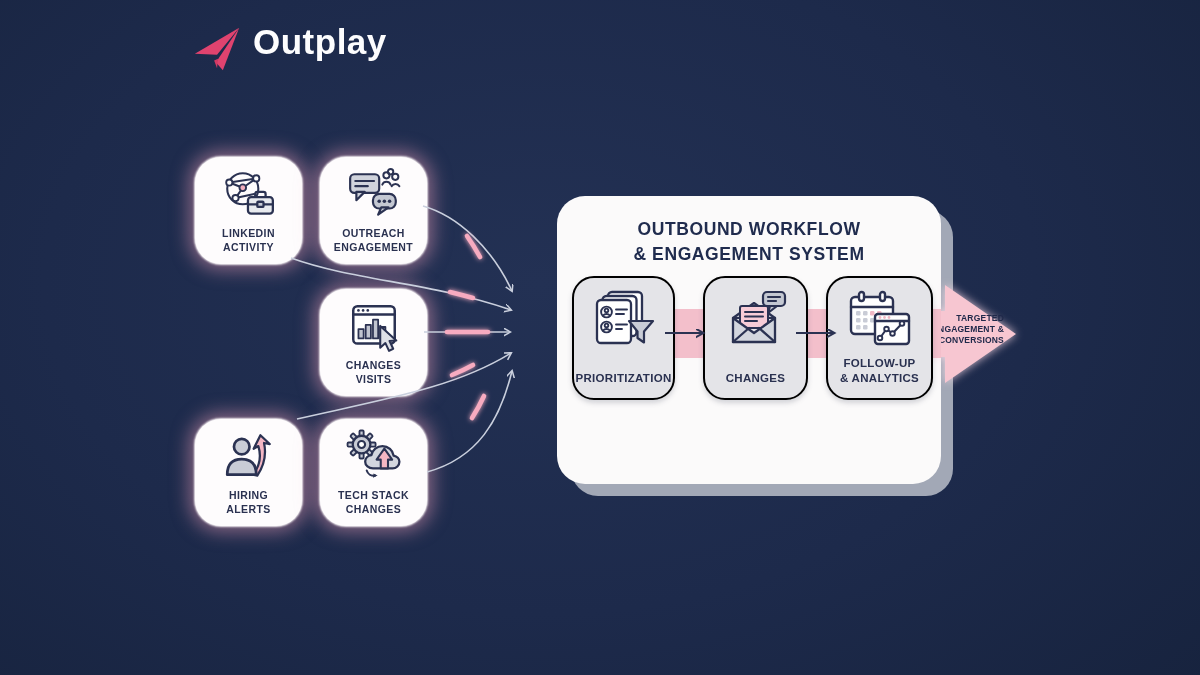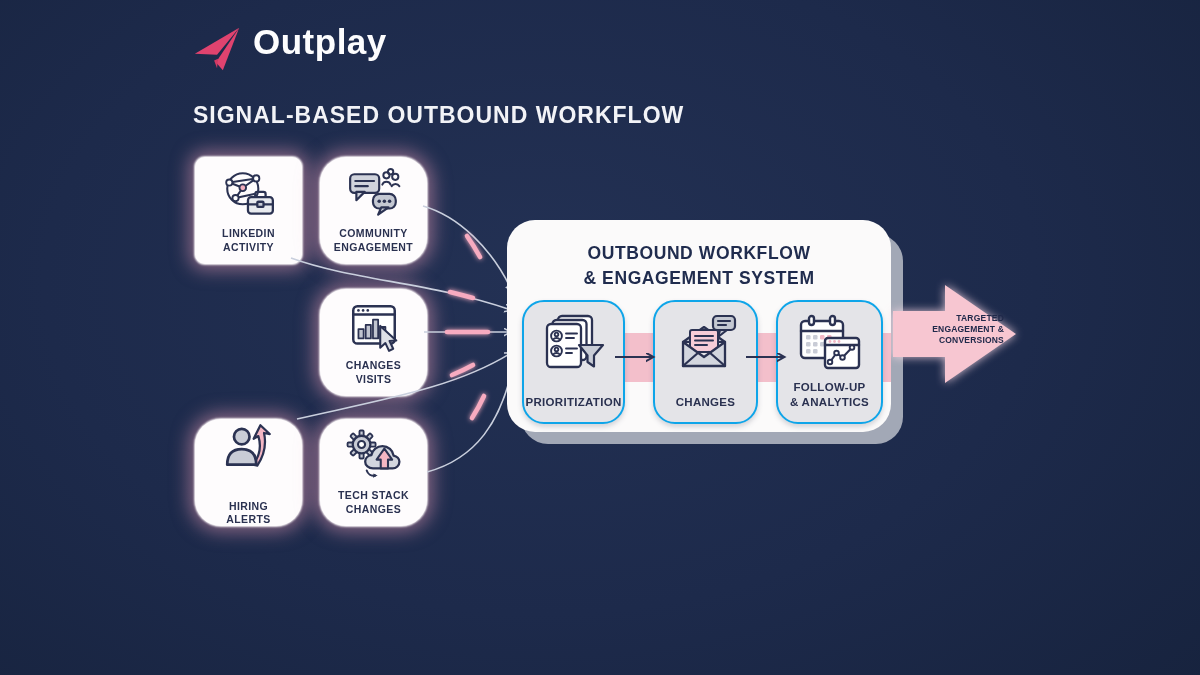--- a/index.html
+++ b/index.html
@@ -14,37 +14,37 @@
   .logo-text{font-size:35px;font-weight:800;color:#fdfdfe;letter-spacing:.5px;}
   .page-title{position:absolute;left:193px;top:102px;font-size:23px;font-weight:800;color:#f2f3f7;letter-spacing:1px;}
   
   .signal{
     position:absolute;width:107px;height:107px;border-radius:26px;background:#fefcfd;
     box-shadow:0 0 2px 1px rgba(255,255,255,.9), 0 0 18px 6px rgba(240,160,185,.5);
     display:flex;flex-direction:column;align-items:center;justify-content:center;gap:4px;
   }
   .signal svg{width:56px;height:56px;flex:none;}
   .signal-label{font-size:10.5px;font-weight:800;color:#2a3150;letter-spacing:.4px;line-height:1.25;text-align:center;}
-  #sig0{left:195px;top:157px;border-radius:10px;} #sig1{left:320px;top:157px;}
+  #sig0{left:195px;top:157px;} #sig1{left:320px;top:157px;}
   #sig2{left:195px;top:289px;} #sig3{left:320px;top:289px;}
-  #sig4{left:195px;top:419px;justify-content:space-between;} #sig5{left:320px;top:419px;}
+  #sig4{left:195px;top:419px;} #sig5{left:320px;top:419px;}
   
   #flow-lines{position:absolute;left:0;top:0;pointer-events:none;}
   
   .panel{
-    position:absolute;left:507px;top:196px;width:384px;height:212px;border-radius:28px;
-    background:#fbfafa;box-shadow:13px 13px 0 -1px #a2a8b6;margin-top:24px;
+    position:absolute;left:557px;top:196px;width:384px;height:288px;border-radius:28px;
+    background:#fbfafa;box-shadow:13px 13px 0 -1px #a2a8b6;
   }
   .panel-title{position:absolute;left:0;right:0;top:21px;text-align:center;
     font-size:17.5px;font-weight:800;color:#202c4e;letter-spacing:.6px;line-height:1.4;}
   .band{position:absolute;top:113px;height:49px;background:#f3bfcb;z-index:1;}
   #band0{left:112px;width:40px;} #band1{left:243px;width:40px;} #band2{left:369px;width:15px;}
   .step{
     position:absolute;top:80px;height:124px;border-radius:22px;background:#e4e4e8;z-index:2;
-    border:2px solid #0ea5e9;box-sizing:border-box;box-shadow:0 3px 5px rgba(90,95,115,.25);
+    border:2px solid #000000;box-sizing:border-box;box-shadow:0 3px 5px rgba(90,95,115,.25);
   }
   #step0{left:15px;width:103px;text-decoration:underline;} #step1{left:146px;width:105px;} #step2{left:269px;width:107px;}
   .step-icon{position:absolute;top:12px;left:50%;transform:translateX(-50%);}
   .step-label{position:absolute;left:0;right:0;bottom:12px;text-align:center;
     font-size:11.5px;font-weight:800;color:#2a3150;letter-spacing:.3px;line-height:1.3;}
   #step-arrows{position:absolute;left:0;top:127px;z-index:3;}
   
   .outcome{position:absolute;left:893px;top:278px;width:130px;height:112px;}
   .outcome svg{filter:drop-shadow(0 0 5px rgba(253,220,231,.85));}
   .outcome-label{position:absolute;left:15px;top:35px;width:96px;text-align:right;
@@ -59,21 +59,20 @@
 
   <div class="logo">
     <svg width="54" height="54" viewBox="0 0 56 56">
       <polygon points="4,33 50,6 27,34" fill="#e0436f"></polygon>
       <polygon points="29,37 50,6 33,50 26,42" fill="#e0436f"></polygon>
       <polygon points="24,40 28,38 27,48" fill="#d23a64"></polygon>
     </svg>
     <span class="logo-text">Outplay</span>
   </div>
 
-  <div class="page-title">SIGNAL-BASED OUTBOUND WORKFLOW</div>
 
   <div class="signal" id="sig0">
     <svg viewBox="0 0 54 54">
       <g fill="none" class="ink" stroke-width="2">
         <circle cx="21" cy="21" r="15"></circle>
         <path d="M8 15 L21 20 L34 11 L8 15 M21 20 L14 30 L32 26"></path>
       </g>
       <g class="ink" stroke-width="1.8">
         <circle cx="8" cy="15" r="3" fill="#fff"></circle>
           <circle cx="34" cy="11" r="3" fill="#fff"></circle>
@@ -106,21 +105,21 @@
         <path d="M35 17 a4.3 4.3 0 0 1 8 0 M44 18.5 a4.3 4.3 0 0 1 7.5 0"></path>
       </g>
       <g class="ink" stroke-width="2.1">
         <rect x="26" y="26" width="22" height="14" rx="6" fill="#c4c8d2"></rect>
         <polygon points="34,39 31,46 41,39" fill="#c4c8d2"></polygon>
         <circle cx="32" cy="33" r="1.7" fill="#2b3252" stroke="none"></circle>
         <circle cx="37" cy="33" r="1.7" fill="#2b3252" stroke="none"></circle>
         <circle cx="42" cy="33" r="1.7" fill="#2b3252" stroke="none"></circle>
       </g>
     </svg>
-    <div class="signal-label pre">COMMUNITY
+    <div class="signal-label pre">OUTREACH
 ENGAGEMENT</div>
   </div>
 
 
   <div class="signal" id="sig3">
     <svg viewBox="0 0 54 54">
       <g class="ink" stroke-width="2.4" fill="#fff">
         <rect x="7" y="7" width="40" height="36" rx="4"></rect>
         <line x1="7" y1="15" x2="47" y2="15"></line>
       </g>

